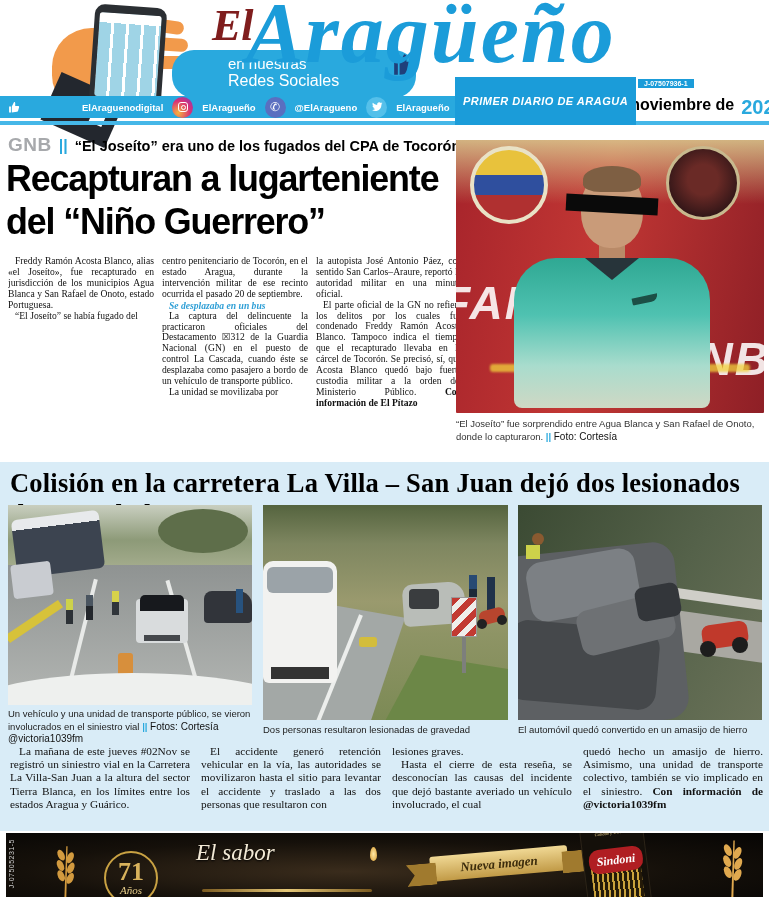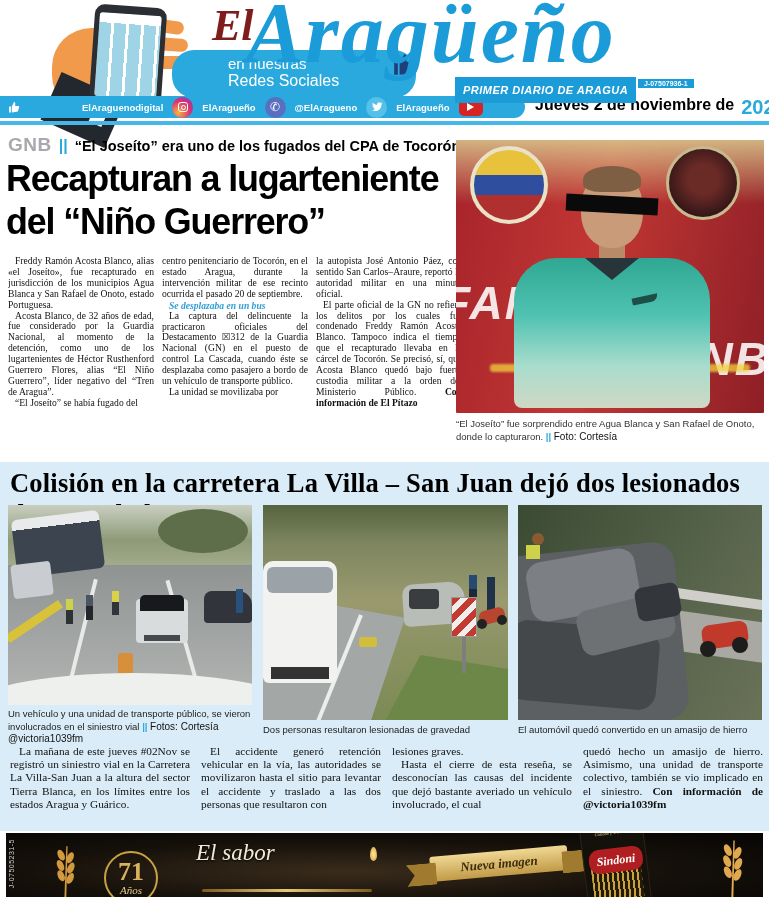--- a/index.html
+++ b/index.html
@@ -5,21 +5,21 @@
 *{margin:0;padding:0;box-sizing:border-box}
 html,body{background:#fff}
 .page{position:relative;width:769px;height:900px;background:#fff;overflow:hidden;
   font-family:"Liberation Sans",sans-serif;color:#111}
 .abs{position:absolute}
 
 
 .logo-el{font:italic bold 44px "Liberation Serif",serif;color:#7f1d1d}
 .logo-main{font:italic bold 86px "Liberation Serif",serif;color:#1b9cd9;letter-spacing:2px;line-height:1}
 .tagline-bar{background:#1b9cd9;color:#fff;font:italic bold 11px "Liberation Sans",sans-serif;
-  padding:7px 8px;letter-spacing:.5px}
+  padding:18px 8px;letter-spacing:.5px}
 .reg-bar{background:#1b9cd9;color:#fff;font:bold 7px "Liberation Sans",sans-serif;padding:1px 6px}
 .social-bar{background:#29a9de;display:flex;align-items:center;gap:9px;padding-left:8px;
   border-radius:0 11px 11px 0}
 .social-label{color:#fff;font:bold 9.5px "Liberation Sans",sans-serif}
 .icon-circle{width:21px;height:21px;border-radius:50%;display:flex;align-items:center;justify-content:center;flex:0 0 auto}
 .ig{background:radial-gradient(circle at 30% 75%,#f5b33e,#d93175 55%,#7a3bbf)}
 .ig-glyph{width:10px;height:10px;border:1.6px solid #fff;border-radius:3px;position:relative}
 .ig-glyph::after{content:"";position:absolute;left:2.4px;top:2.4px;width:3px;height:3px;border:1.2px solid #fff;border-radius:50%}
 .wa{background:#5a6fc0;color:#fff;font-size:12px}
 .tw{background:#55c0ea}
@@ -194,21 +194,20 @@
   </div>
 
   <div class="abs headline1" style="left:6px;top:158px;width:462px">
     <span style="display:block">Recapturan a lugarteniente</span>
     <span style="display:block">del “Niño Guerrero”</span>
   </div>
 
   <div class="abs cols1" style="left:8px;top:256px">
     <div class="col">
       <p>Freddy Ramón Acosta Blanco, alias «el Joseíto», fue recapturado en jurisdicción de los municipios Agua Blanca y San Rafael de Onoto, estado Portuguesa.</p>
-      <p>Acosta Blanco, de 32 años de edad, fue considerado por la Guardia Nacional, al momento de la detención, como uno de los lugartenientes de Héctor Rusthenford Guerrero Flores, alias “El Niño Guerrero”, líder negativo del “Tren de Aragua”.</p>
       <p>“El Joseíto” se había fugado del</p>
     </div>
     <div class="col">
       <p style="text-indent:0">centro penitenciario de Tocorón, en el estado Aragua, durante la intervención militar de ese recinto ocurrida el pasado 20 de septiembre.</p>
       <p class="subhead">Se desplazaba en un bus</p>
       <p>La captura del delincuente la practicaron oficiales del Destacamento ☒312 de la Guardia Nacional (GN) en el puesto de control La Cascada, cuando éste se desplazaba como pasajero a bordo de un vehículo de transporte público.</p>
       <p>La unidad se movilizaba por</p>
     </div>
     <div class="col">
       <p style="text-indent:0">la autopista José Antonio Páez, con sentido San Carlos–Araure, reportó la autoridad militar en una minuta oficial.</p>

